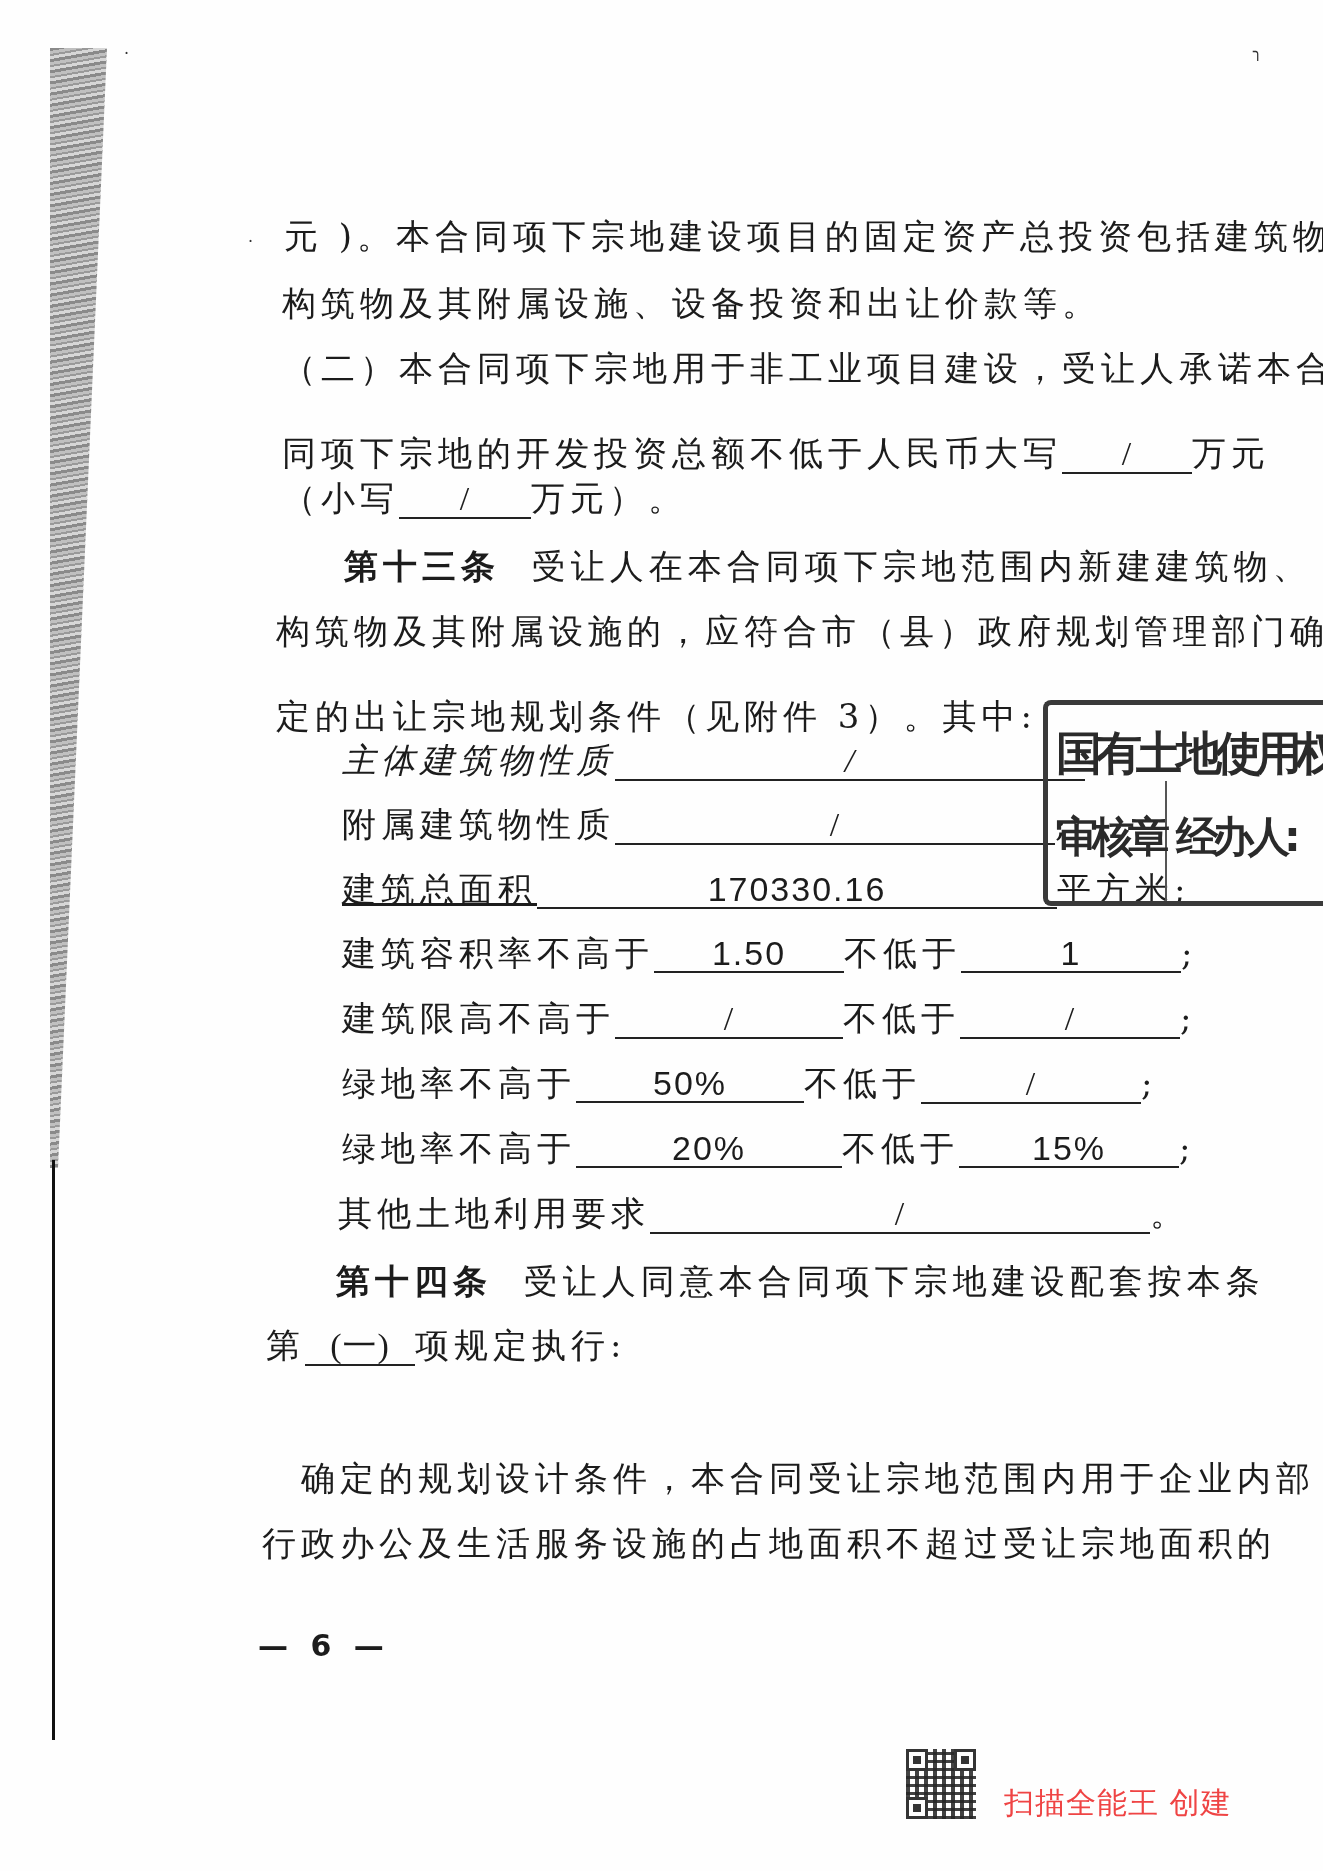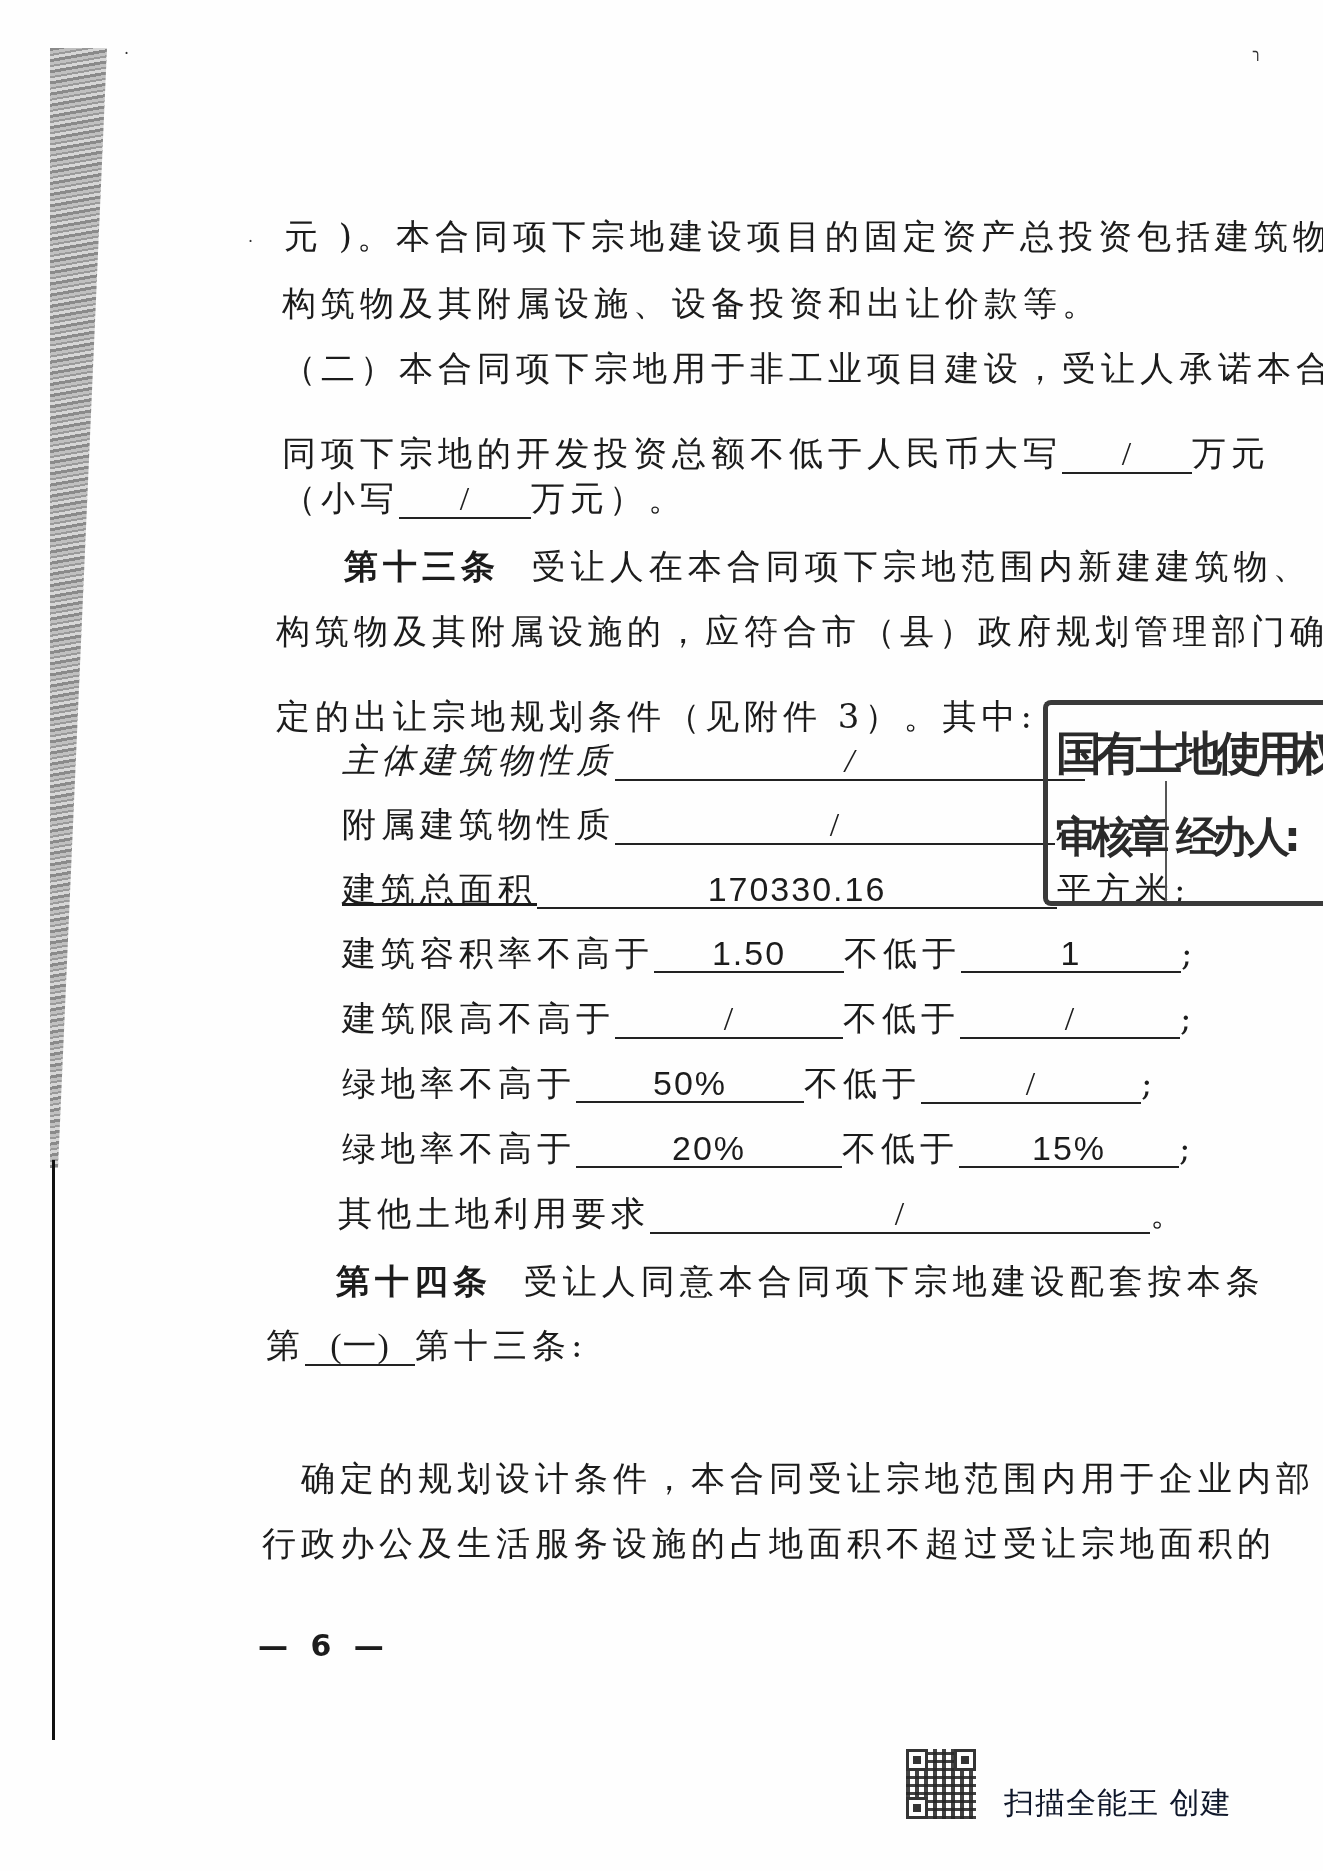--- a/index.html
+++ b/index.html
@@ -28,21 +28,21 @@
   .page-number { position: absolute; left: 258px; top: 1628px; font-size: 30px; font-weight: bold;
                  font-family: "DejaVu Sans", sans-serif; letter-spacing: 6px; }
   .watermark { position: absolute; left: 906px; top: 1743px; display: flex; align-items: center; }
   .qr { width: 70px; height: 70px; position: relative;
         background:
           repeating-linear-gradient(90deg, #222 0 4px, transparent 4px 9px),
           repeating-linear-gradient(0deg, #222 0 3px, transparent 3px 8px);
         background-blend-mode: multiply; opacity: 0.85; }
   .qr .finder { position: absolute; width: 16px; height: 16px; border: 3px solid #111; background: #fff; }
   .qr .finder::after { content: ""; position: absolute; left: 4px; top: 4px; width: 8px; height: 8px; background: #111; }
-  .watermark-text { font-family: "DejaVu Sans", sans-serif; font-size: 30px; color: #0f172a; margin-left: 28px; margin-top: 40px; letter-spacing: 1px; white-space: nowrap; }
+  .watermark-text { font-family: "DejaVu Sans", sans-serif; font-size: 30px; color: #ef4444; margin-left: 28px; margin-top: 40px; letter-spacing: 1px; white-space: nowrap; }
 </style>
 </head>
 <body>
 
 <div class="page">
   <div class="binding-strip"></div>
   <div class="binding-line"></div>
   <div class="tick-mark" style="left:124px; top:44px;">·</div>
   <div class="tick-mark" style="left:1253px; top:42px;">╮</div>
   <div class="tick-mark" style="left:248px; top:232px;">·</div>
@@ -85,21 +85,21 @@
     <span>绿地率不高于</span><span class="blank num" style="width:266px;">20%</span><span>不低于</span><span class="blank num" style="width:220px;">15%</span><span>;</span>
   </div>
   <div class="line" style="left:336px; top:1261px;">
     <span class="bold">第十四条</span>&nbsp;&nbsp;<span>受让人同意本合同项下宗地建设配套按本条</span>
   </div>
 
   <div class="line" style="left:338px; top:1193px;">
     <span>其他土地利用要求</span><span class="blank" style="width:500px;">/</span><span>。</span>
   </div>
   <div class="line" style="left:266px; top:1325px;">
-    <span>第</span><span class="blank" style="width:110px;">(一)</span><span>第十三条:</span>
+    <span>第</span><span class="blank" style="width:110px;">(一)</span><span>项规定执行:</span>
   </div>
   <div class="line" style="left:262px; top:1458px;margin-left:39px;">确定的规划设计条件，本合同受让宗地范围内用于企业内部</div>
   <div class="line" style="left:262px; top:1523px;">行政办公及生活服务设施的占地面积不超过受让宗地面积的</div>
 
   <div class="stamp">
     <div class="stamp-title">国有土地使用权</div>
     <div class="stamp-divider-v"></div>
     <div class="stamp-left">审核章</div>
     <div class="stamp-right">经办人:</div>
   </div>

